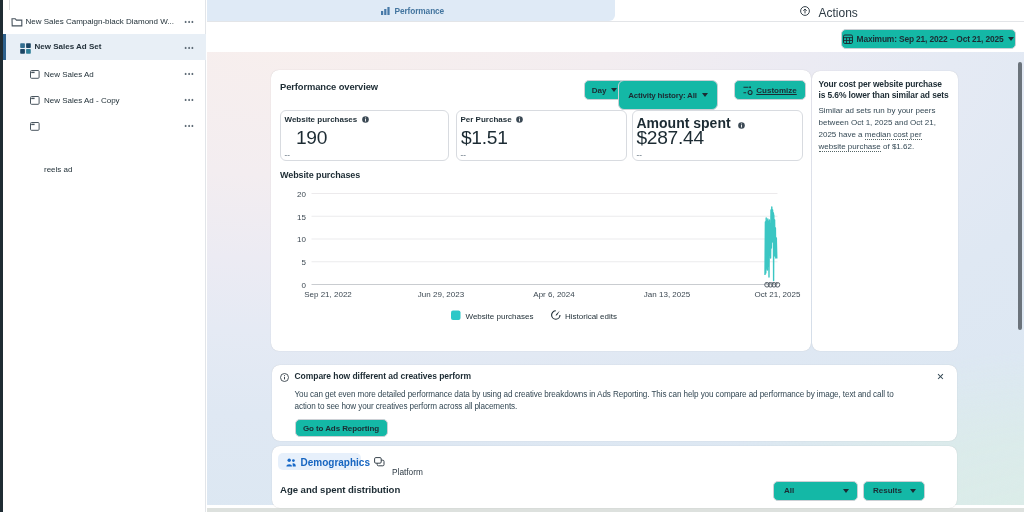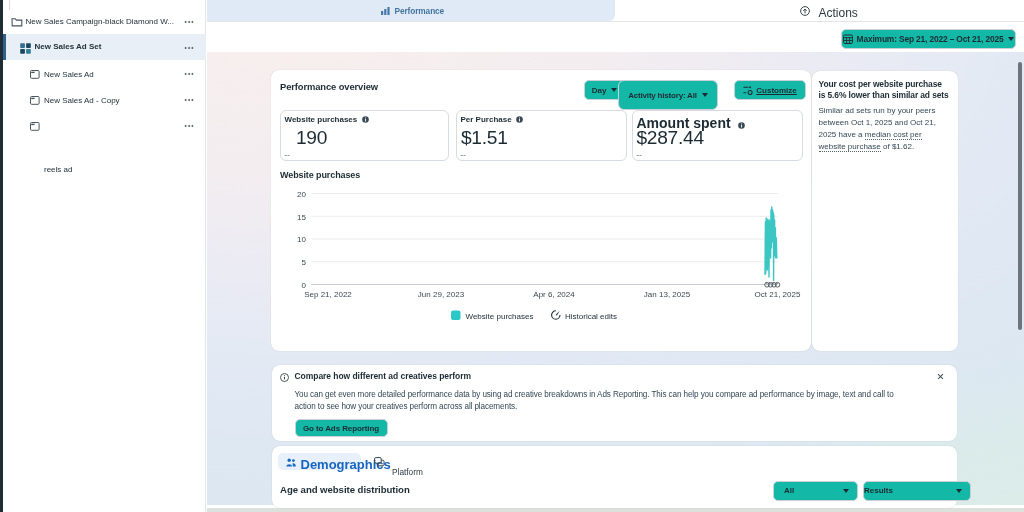--- a/index.html
+++ b/index.html
@@ -179,22 +179,22 @@
 <div class="btn" style="left:294.5px;top:419px;width:93px;height:18px;letter-spacing:-0.1px;">Go to Ads Reporting</div>
 
 <div class="card" style="left:271.5px;top:445.5px;width:685.5px;height:62px;"></div>
 <div class="abs" style="left:278px;top:453px;width:82.5px;height:17px;background:#e7f0fb;border-radius:5px;"></div>
 <svg class="abs" style="left:286px;top:457.5px;" width="10" height="9" viewBox="0 0 10 9">
   <circle cx="3.2" cy="2.2" r="1.7" fill="#1769c8"></circle>
   <path d="M0.4 8.4 C0.4 5.6 6 5.6 6 8.4 z" fill="#1769c8"></path>
   <circle cx="7.4" cy="2.6" r="1.4" fill="#1769c8"></circle>
   <path d="M6.6 5.3 C8.4 5 9.8 6.3 9.8 8.4 h-3" fill="#1769c8"></path>
 </svg>
-<div class="t" style="left:300.5px;top:458px;font-size:13px;font-weight:bold;color:#1665c0;">Demographics</div>
+<div class="t" style="left:300.5px;top:458px;font-size:10px;font-weight:bold;color:#1665c0;">Demographics</div>
 <svg class="abs" style="left:374px;top:457px;" width="11" height="10" viewBox="0 0 11 10">
   <rect x="0.6" y="0.6" width="6.6" height="5.6" rx="1.2" fill="none" stroke="#38434c" stroke-width="1"></rect>
   <path d="M3.2 6.2 v1.4 a1.2 1.2 0 0 0 1.2 1.2 h4.4 a1.2 1.2 0 0 0 1.2-1.2 V4.4 a1.2 1.2 0 0 0-1.2-1.2 H7.2" fill="none" stroke="#38434c" stroke-width="1"></path>
 </svg>
 <div class="t" style="left:392px;top:468px;font-size:8.3px;color:#2d3a44;text-align:center;">Platform</div>
 
-<div class="t" style="left:280px;top:484.5px;font-size:9.6px;font-weight:bold;letter-spacing:-0.05px;">Age and website distribution</div>
+<div class="t" style="left:280px;top:484.5px;font-size:9.6px;font-weight:bold;letter-spacing:-0.05px;">Age and spent distribution</div>
 <div class="btn" style="left:773px;top:480.5px;width:85px;height:20px;justify-content:flex-start;padding-left:10px;">All<span class="caret" style="position:absolute;right:8px;"></span></div>
-<div class="btn" style="left:863px;top:480.5px;width:108px;height:20px;justify-content:flex-start;">Results<span class="caret" style="position:absolute;right:8px;"></span></div>
+<div class="btn" style="left:863px;top:480.5px;width:62px;height:20px;justify-content:flex-start;padding-left:9px;">Results<span class="caret" style="position:absolute;right:8px;"></span></div>
 
 </body></html>

